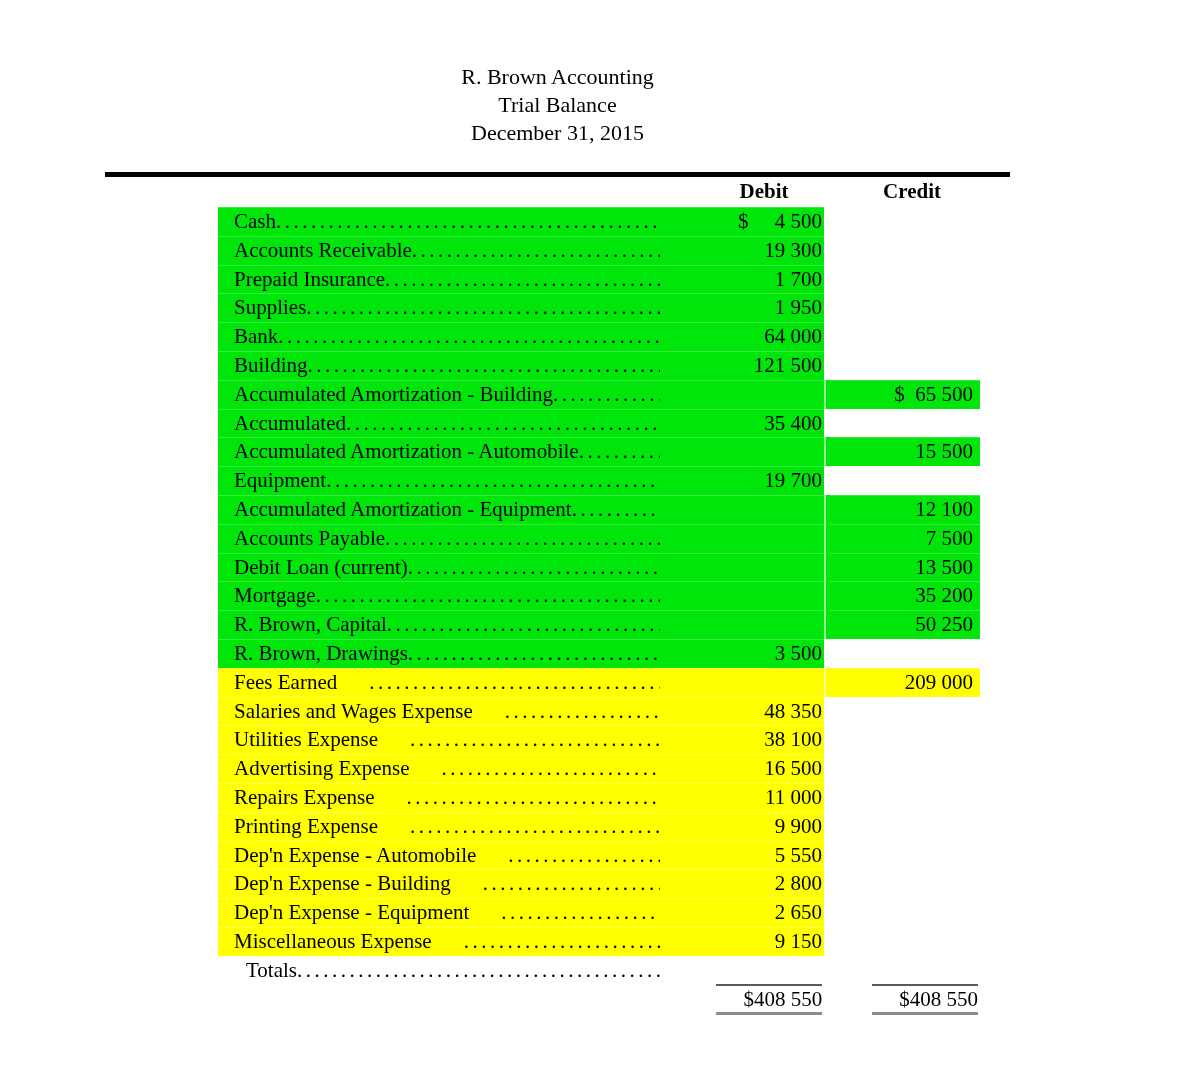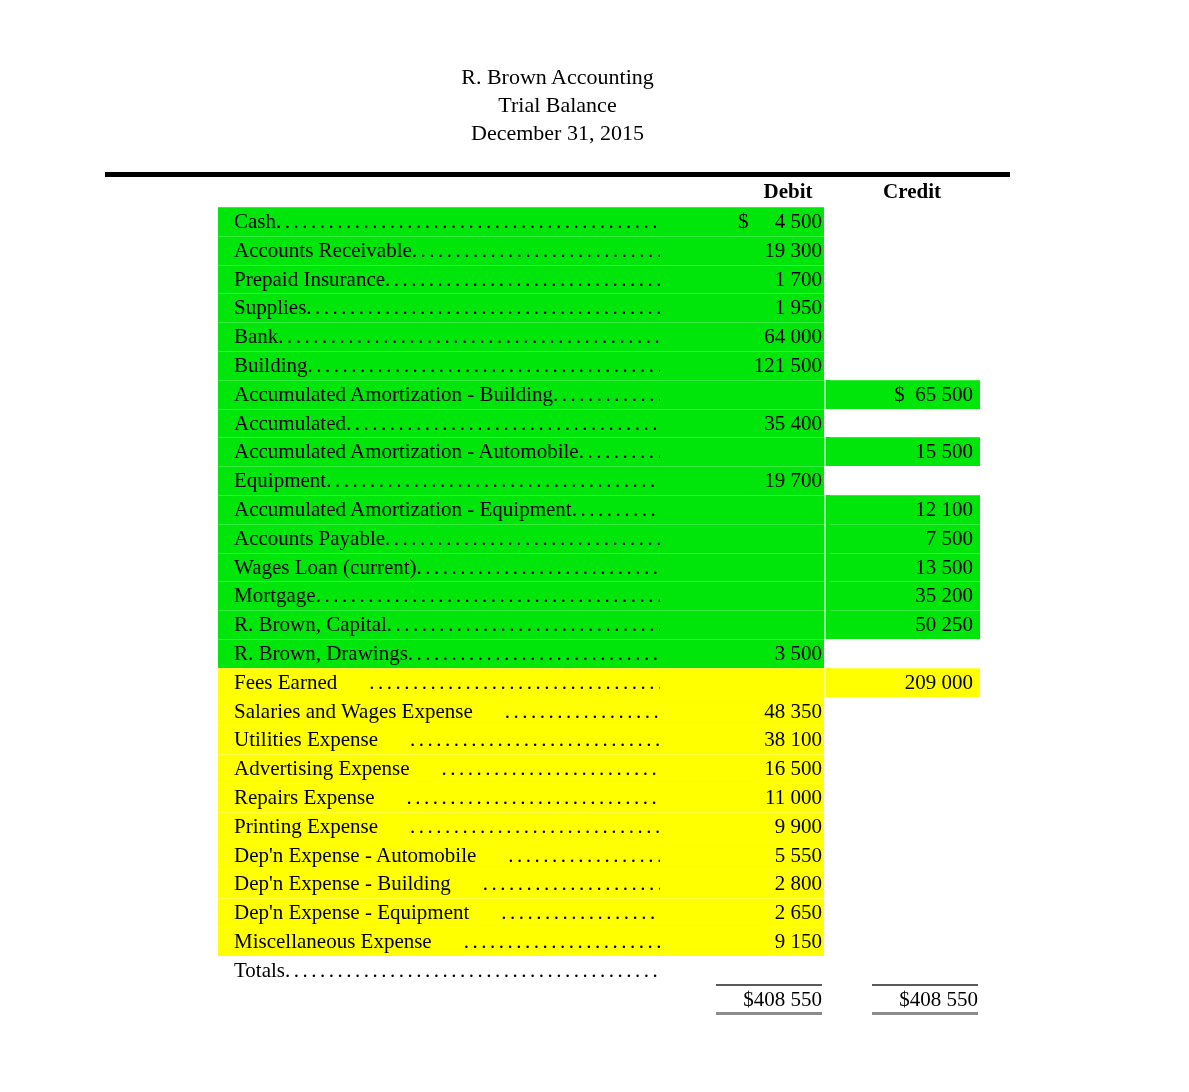--- a/index.html
+++ b/index.html
@@ -41,21 +41,21 @@
     background: var(--rule);
   }
   .hdr {
     position: absolute;
     top: 179px;
     font-weight: bold;
     font-size: 21px;
     transform: translateX(-50%);
     white-space: nowrap;
   }
-  .hdr-debit  { left: 788px; }
+  .hdr-debit  { left: 764px; }
   .hdr-credit { left: 912px; }
 
   .table {
     position: absolute;
     left: 218px;
     top: 207px;
     width: 762px;
     font-size: 21px;
   }
   .row {
@@ -95,21 +95,21 @@
   }
   
   .row.green .name, .row.green .debit { background: var(--green); box-shadow: inset 0 1px 0 rgba(255,255,255,0.22); }
   .row.yellow .name, .row.yellow .debit { background: var(--yellow); box-shadow: inset 0 1px 0 rgba(255,255,255,0.28); gap: 32px; }
   .row.green.credit-hl .credit { background: var(--green); box-shadow: inset 0 1px 0 rgba(255,255,255,0.22); }
   .row.yellow.credit-hl .credit { background: var(--yellow); box-shadow: inset 0 1px 0 rgba(255,255,255,0.28); }
   .row.green.credit-hl .gap { background: var(--green); border-left: 2px solid rgba(255,255,255,0.55); }
   .row.yellow.credit-hl .gap { background: var(--yellow); border-left: 2px solid rgba(255,255,255,0.55); }
 
   
-  .totals-row { background: #ffffff; }
+  .totals-row { background: #ffffff; margin-left: 12px; }
   .total-box {
     display: inline-block;
     width: 106px;
     text-align: right;
     border-top: 2px solid var(--total-top);
     border-bottom: 3px solid var(--total-bottom);
     line-height: 26px;
   }
 </style>
 </head>
@@ -245,21 +245,21 @@
       <span class="nm">Accounts Payable</span>
             <span class="dots"></span>
     </div>
     <div class="cell debit"></div>
     <div class="gap"></div>
     <div class="cell credit">7 500</div>
   </div>
 
   <div class="row green credit-hl">
     <div class="cell name">
-      <span class="nm">Wages Loan (current)</span>
+      <span class="nm">Debit Loan (current)</span>
             <span class="dots"></span>
     </div>
     <div class="cell debit"></div>
     <div class="gap"></div>
     <div class="cell credit">13 500</div>
   </div>
 
   <div class="row green credit-hl">
     <div class="cell name">
       <span class="nm">Mortgage</span>

